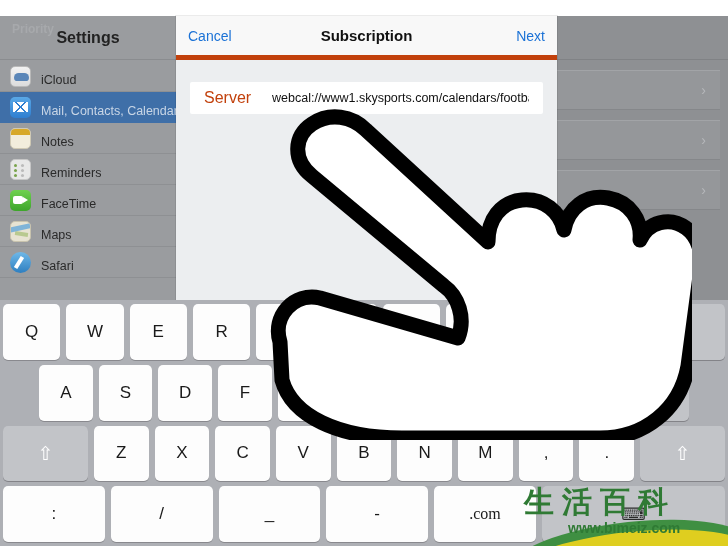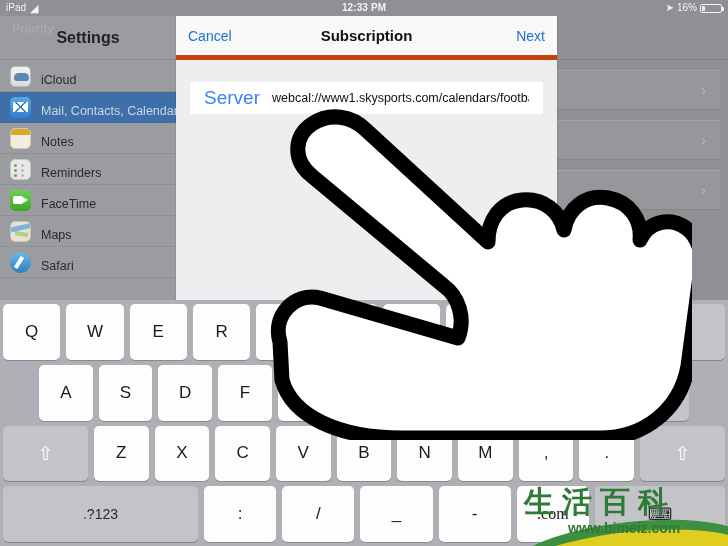--- a/index.html
+++ b/index.html
@@ -109,21 +109,21 @@
   .modal-nav {
     height: 44px; background: #f8f8f8;
     border-bottom: 5px solid #c2410c;
     display: flex; align-items: center; justify-content: space-between;
     padding: 4px 12px; position: relative;
   }
   .nav-btn { color: #1b72d6; font-size: 14px; }
   .nav-title { position: absolute; left: 0; right: 0; text-align: center; font-size: 15px; font-weight: bold; color: #111; }
   .field-group { margin: 22px 14px 0 14px; background: #fff; border-radius: 2px; }
   .field-row { height: 32px; display: flex; align-items: center; padding: 0 14px; }
-  .field-label { font-size: 19px; color: #3b82f6; width: 78px; }
+  .field-label { font-size: 16px; color: #c2410c; width: 78px; }
   .field-value { font-size: 12.5px; color: #111; white-space: nowrap; overflow: hidden; }
 
   
   .keyboard {
     position: absolute; left: 0; right: 0; bottom: 0; height: 246px;
     background: #aeb0b5;
     padding: 4px 3px 4px 3px;
     z-index: 25;
     display: flex; flex-direction: column; gap: 5px;
   }
@@ -223,34 +223,20 @@
         </div>
       </div>
       <div class="cell-group">
         <div class="content-cell">
           <span class="chev">›</span>
         </div>
       </div>
     </div>
   </div>
 
-  <div class="statusbar">
-    <span class="sb-left">
-      <span>iPad</span>
-      <span class="wifi-glyph">◢</span>
-    </span>
-    <span class="sb-center">12:33 PM</span>
-    <span class="sb-right">
-      <span class="loc-glyph">➤</span>
-      <span>16%</span>
-      <span class="batt">
-          <i></i>
-        </span>
-    </span>
-  </div>
 
   <div class="modal">
     <div class="modal-nav">
       <span class="nav-btn">Cancel</span>
       <span class="nav-title">Subscription</span>
       <span class="nav-btn">Next</span>
     </div>
     <div class="field-group">
       <div class="field-row">
         <span class="field-label">Server</span>
@@ -302,21 +288,20 @@
       <div class="key">N</div>
       <div class="key">M</div>
       <div class="key">,</div>
       <div class="key">.</div>
       <div class="key dark wide15">
         <span class="shift-glyph">⇧</span>
       </div>
     </div>
 
     <div class="krow">
-      <div class="key dark lbl wide26">.?123</div>
       <div class="key">:</div>
       <div class="key">/</div>
       <div class="key">_</div>
       <div class="key">-</div>
       <div class="key">
           <span class="smalltxt">.com</span>
         </div>
       <div class="key dark wide17">
         <span class="del-glyph">⌨</span>
       </div>

